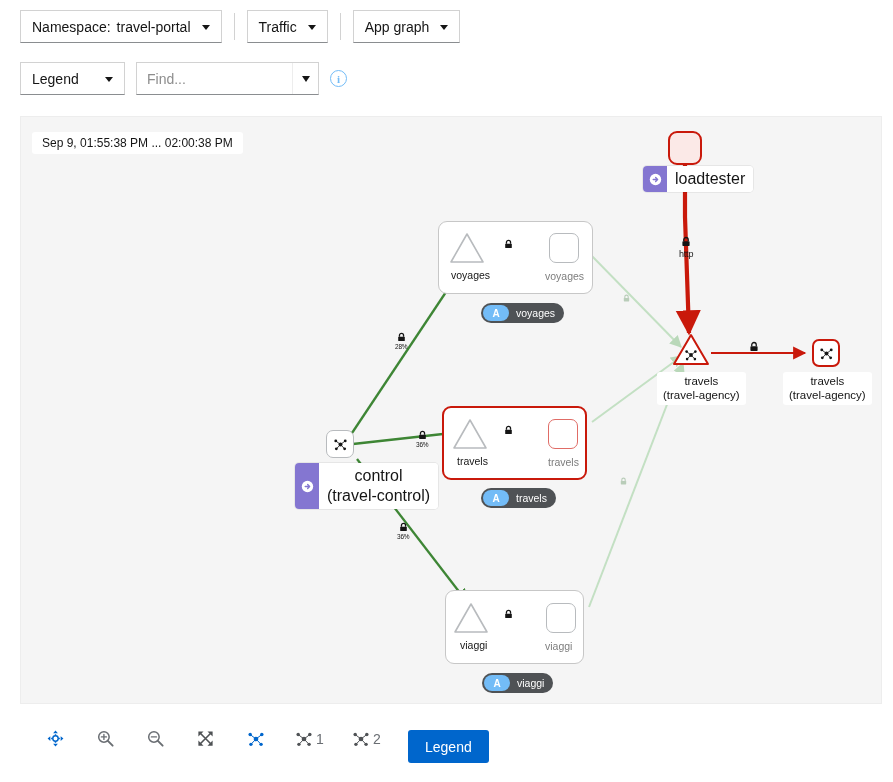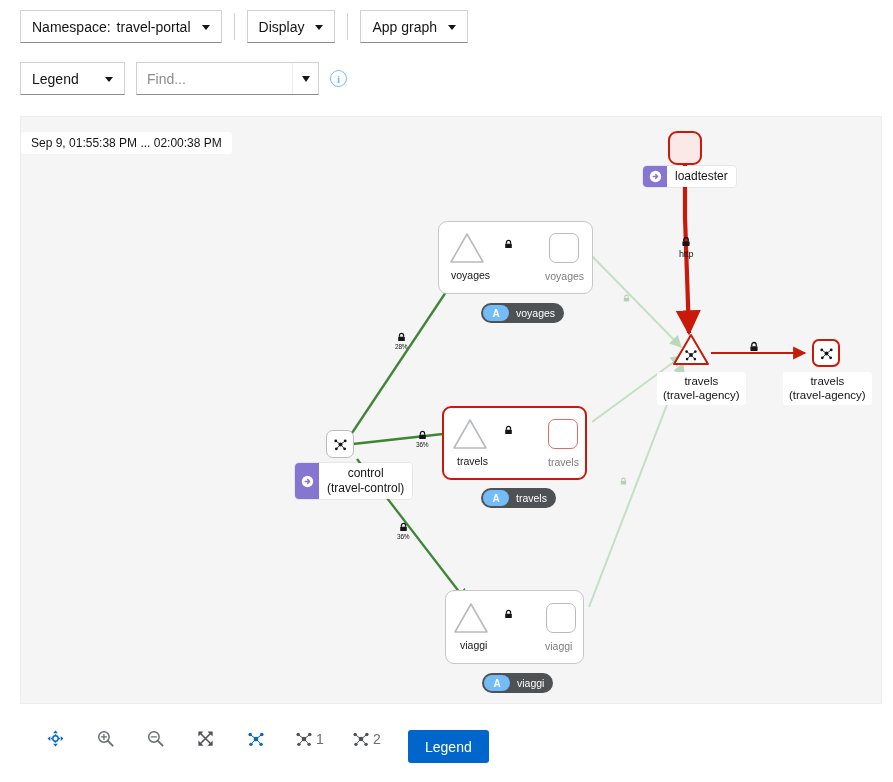--- a/index.html
+++ b/index.html
@@ -100,21 +100,21 @@
     left: 20px; top: 116px;
     width: 862px; height: 588px;
     background: #f5f5f5;
     border: 1px solid #ededed;
     overflow: hidden;
   }
   #stage { position: absolute; inset: 0; }
 
   .timestamp {
     position: absolute;
-    left: 0; top: 15px;
+    left: 11px; top: 15px;
     background: #ffffff;
     border-radius: 3px;
     padding: 4px 10px;
     font-size: 12px;
     color: #151515;
     z-index: 40;
     white-space: nowrap;
   }
 
   
@@ -185,21 +185,21 @@
     z-index: 26;
   }
   .badged-label .bpill {
     width: 24px;
     background: #8476d1;
     display: flex; align-items: center; justify-content: center;
   }
   .badged-label .btext {
     background: #ffffff;
     padding: 3px 8px;
-    font-size: 12px;
+    font-size: 16px;
     color: #151515;
     white-space: nowrap;
     text-align: center;
     line-height: 1.25;
   }
 
   
   .gbadge {
     position: absolute;
     display: flex; align-items: center;
@@ -279,21 +279,21 @@
 <div id="root">
 
   <div id="row1" class="toolbar-row">
     <div class="select-box">
       <span class="sel-label">Namespace:</span>
       <span class="sel-value">travel-portal</span>
       <span class="caret"></span>
     </div>
     <div class="sep"></div>
     <div class="select-box">
-      <span class="sel-label">Display</span>
+      <span class="sel-label">Traffic</span>
       <span class="caret"></span>
     </div>
     <div class="sep"></div>
     <div class="select-box">
       <span class="sel-label">App graph</span>
       <span class="caret"></span>
     </div>
   </div>
 
   <div id="row2" class="toolbar-row">

